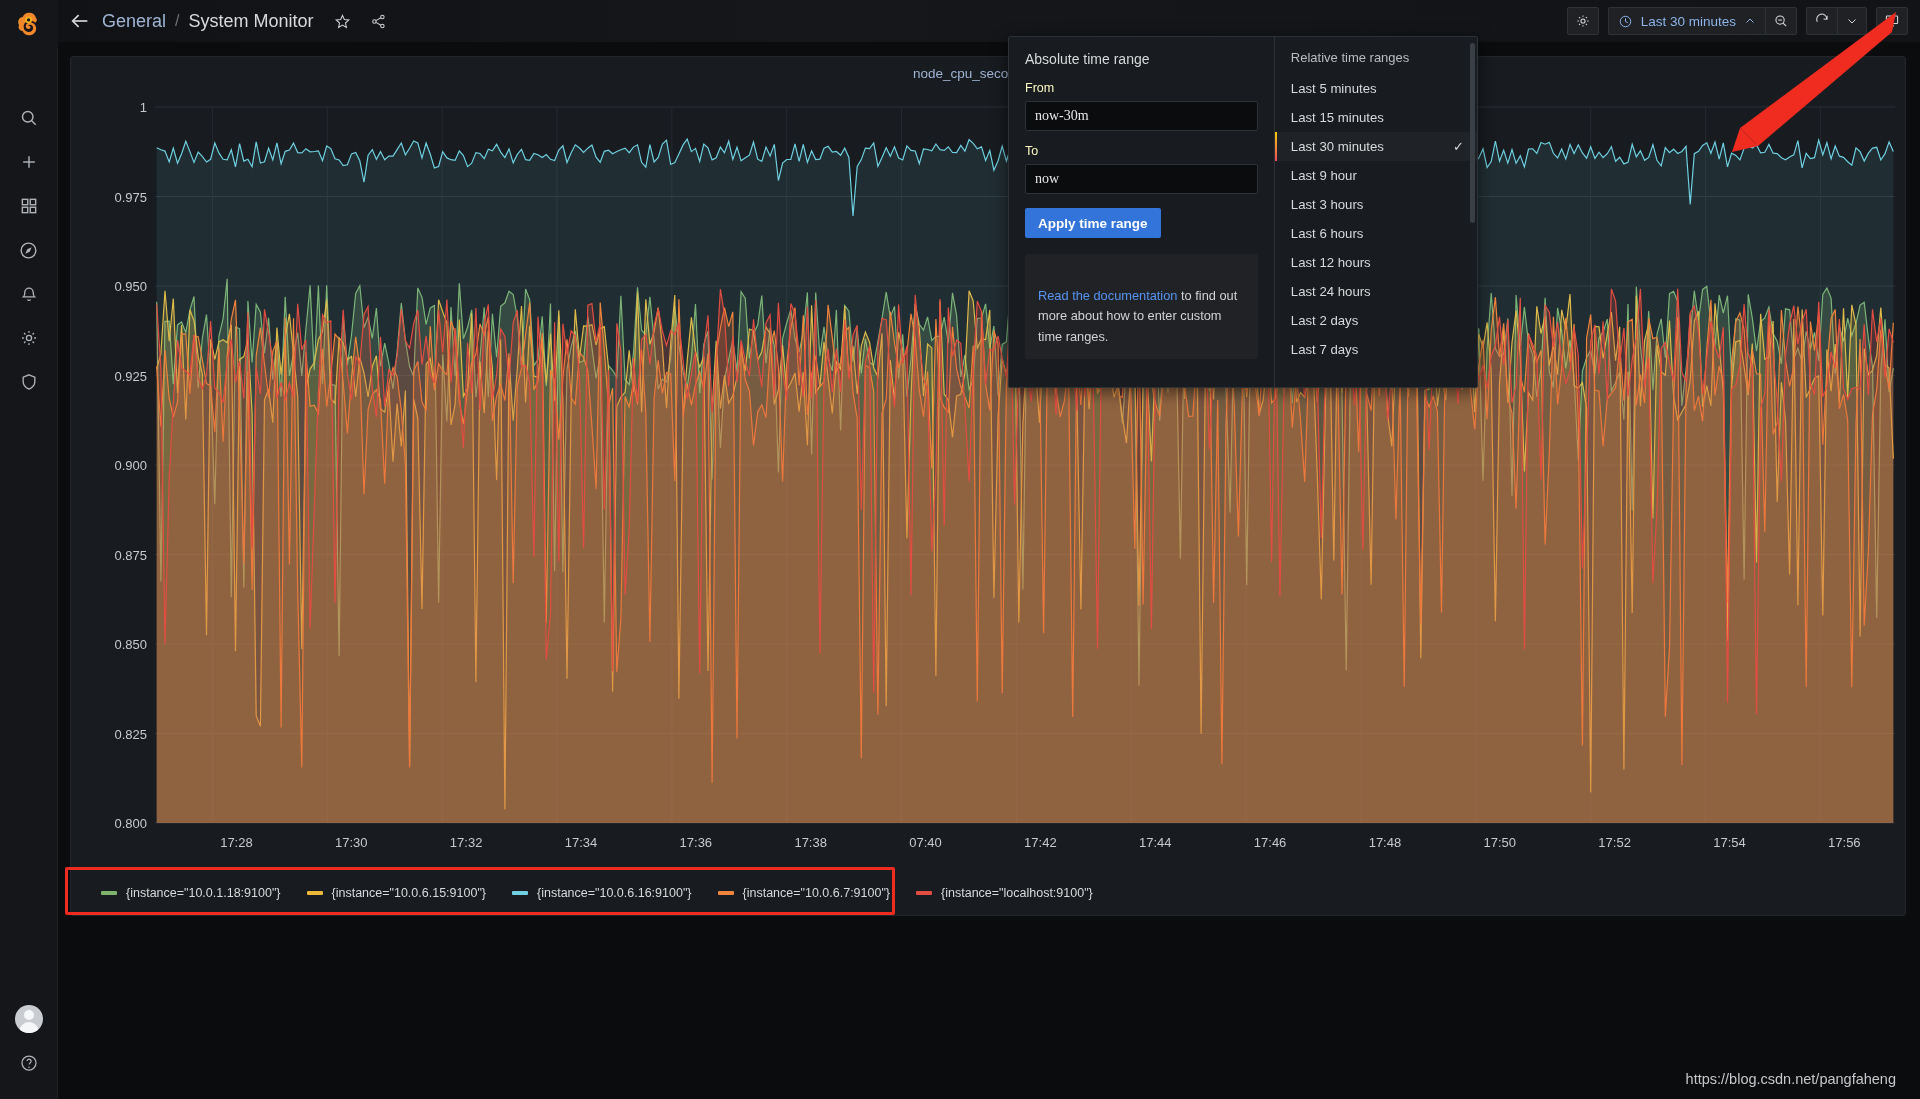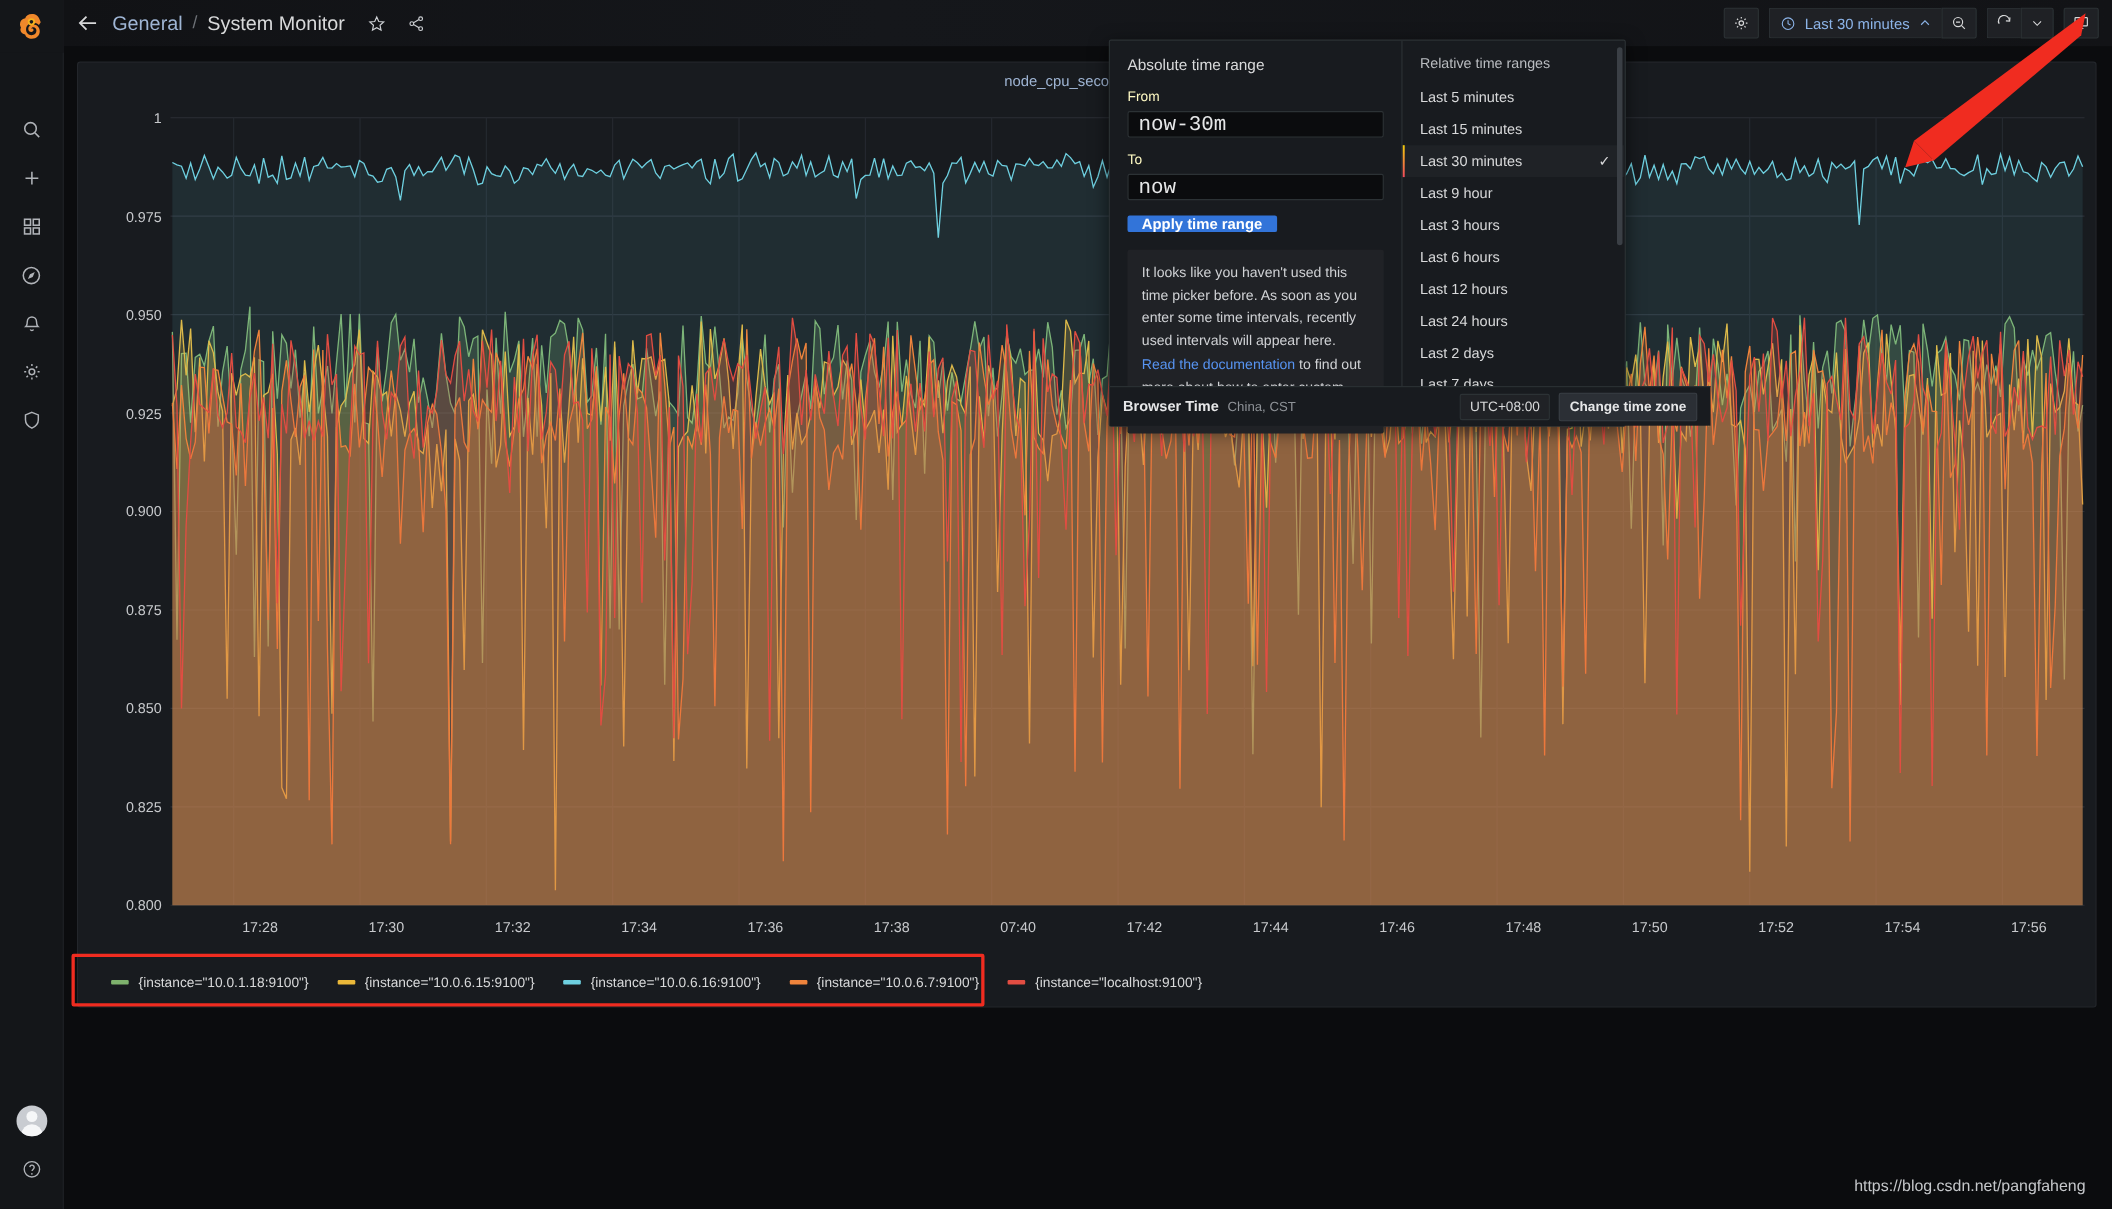--- a/index.html
+++ b/index.html
@@ -115,22 +115,22 @@
   #timepicker {
     position:absolute; left:1008px; top:36px; width:470px; height:352px;
     background:#181b1f; border:1px solid #2c3235; border-radius:2px;
     display:flex; z-index: 60; box-shadow: 0 4px 16px rgba(0,0,0,.55);
   }
   .tp-left { width:306px; padding:14px 16px 0 16px; display:flex; flex-direction:column; }
   .tp-heading { color:#d8d9da; font-size:14px; margin-bottom:14px; }
   .tp-field-label { color:#fef9c3; font-size:12.5px; margin-bottom:6px; }
   .tp-input {
     width:100%; height:30px; background:#0b0c0e; border:1px solid #2c3235; border-radius:2px;
-    color:#e6e7e8; font-size:19px; padding:0 9px;
-    font-family:Liberation Mono, monospace;
+    color:#e6e7e8; font-size:14px; padding:0 9px;
+    font-family:Liberation Serif, serif;
   }
   .tp-apply {
     margin-top:14px; align-self:flex-start;
     background:#3274d9; border:none; border-radius:2px; color:#fff;
     font-size:13.5px; font-weight:bold; height:30px; padding:0 13px; cursor:pointer;
     font-family:"Liberation Sans", sans-serif;
   }
   .tp-note {
     margin-top:16px; background:#202226; border-radius:2px; padding:11px 13px;
     color:#d0d2d5; font-size:12.8px; line-height:1.62;
@@ -435,21 +435,20 @@
 
     <div class="tp-field-label">From</div>
     <input class="tp-input" value="now-30m" style="">
 
     <div class="tp-field-label" style="margin-top:13px">To</div>
     <input class="tp-input" value="now" style="">
 
     <button class="tp-apply">Apply time range</button>
 
     <div class="tp-note">
-      <span>It looks like you haven't used this time picker before. As soon as you enter some time intervals, recently used intervals will appear here.</span>
       <br>
       <a>Read the documentation</a><span> to find out more about how to enter custom time ranges.</span>
     </div>
   </div>
 
   <div class="tp-right">
     <div class="tp-right-list" id="tp-options">
       <div class="tp-section">Relative time ranges</div>
     <div class="tp-opt">
           <span>Last 5 minutes</span>
@@ -479,28 +478,20 @@
         <div class="tp-opt">
           <span>Last 2 days</span>
         </div>
         <div class="tp-opt">
           <span>Last 7 days</span>
         </div>
       </div>
     <div class="tp-scroll"></div>
   </div>
 
-  <div class="tp-footer">
-    <span class="tz-label">Browser Time</span>
-    <span class="tz-sub">China, CST</span>
-    <div class="tz-right">
-      <span class="tz-offset">UTC+08:00</span>
-      <button class="tz-change">Change time zone</button>
-    </div>
-  </div>
 </div>
 
 <svg id="arrow" viewBox="0 0 200 150">
   <polygon points="196,2 192,22 58,136 40,118" fill="#f02c20"></polygon>
   <polygon points="40,118 58,136 32,142" fill="#f02c20"></polygon>
 </svg>
 
 <div id="watermark">https://blog.csdn.net/pangfaheng</div>
 
 </body></html>

